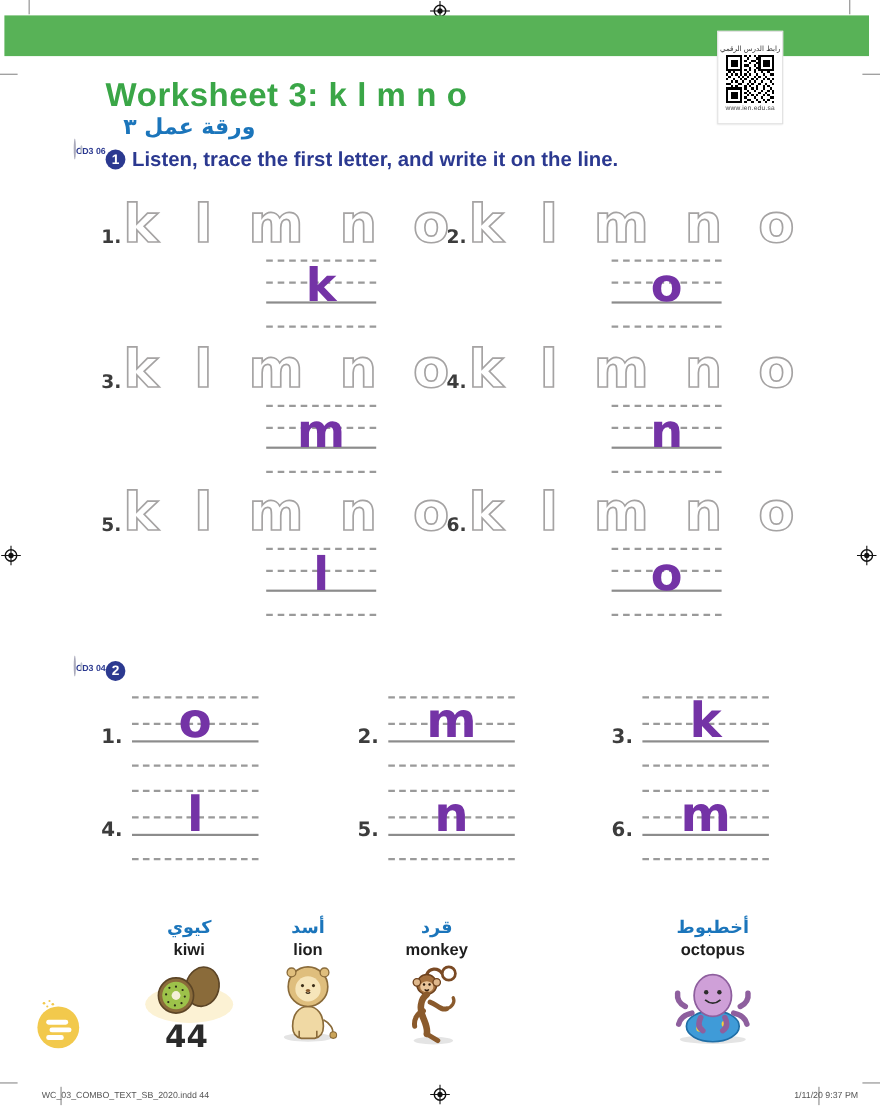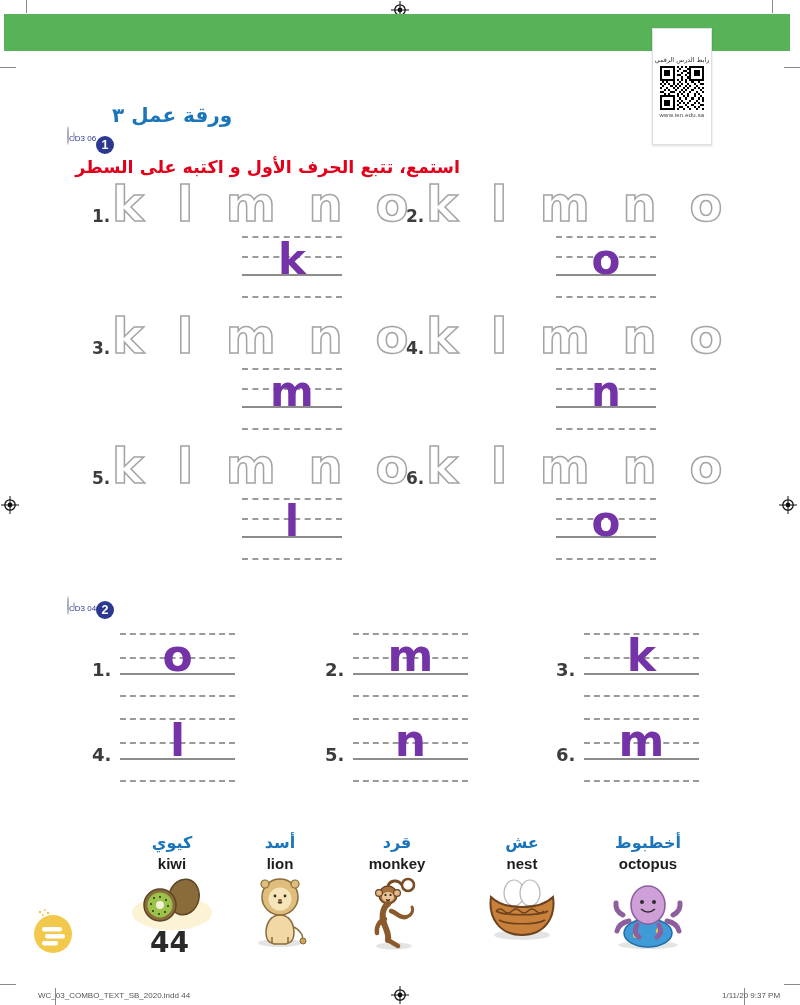--- a/index.html
+++ b/index.html
@@ -5,35 +5,35 @@
   * { margin:0; padding:0; box-sizing:border-box; }
   html,body { width:800px; height:1005px; background:#fff; font-family:"Liberation Sans",sans-serif; }
   .page { position:relative; width:800px; height:1005px; background:#ffffff; overflow:hidden; }
 
   
   .crosshair { position:absolute; width:18px; height:18px; }
   .tick { position:absolute; background:#8a8a8a; }
 
   
   .green-bar { position:absolute; left:4px; top:14px; width:786px; height:37px; background:#58b257; }
-  .qr-card { position:absolute; left:652px; top:28px; width:60px; height:117px; background:#fff;
+  .qr-card { position:absolute; left:652px; top:28px; width:60px; height:85px; background:#fff;
              border:1px solid #e0e0e0; box-shadow:0 1px 2px rgba(0,0,0,.15); z-index:5;
              display:flex; flex-direction:column; align-items:center; justify-content:center; gap:2px; }
   .qr-cap-top { font-family:"DejaVu Sans",sans-serif; font-size:6.5px; color:#333; direction:rtl; white-space:nowrap; }
   .qr-cap-bot { font-size:6px; color:#444; letter-spacing:.2px; }
   .page-title { position:absolute; left:96px; top:70px; font-size:30px; font-weight:bold; color:#3aa647; letter-spacing:.5px; }
   .page-title-ar { position:absolute; left:112px; top:103px; font-family:"DejaVu Sans",sans-serif;
                    font-size:20px; font-weight:bold; color:#1b75bb; direction:rtl; }
 
   
   .cd-group { position:absolute; width:40px; text-align:center; }
   .cd-disc { width:15px; height:15px; border-radius:50%; margin:0 auto 1px 14px; position:relative;
              background:radial-gradient(circle at 35% 35%, #f7f7f7, #c7ccd6 60%, #97a0ae); border:.5px solid #aab; }
   .cd-disc::after { content:""; position:absolute; inset:4.5px; border-radius:50%; background:#fff; border:1px solid #b9bfca; }
-  .cd-label { font-size:8px; font-weight:normal; color:#2b3990; white-space:nowrap; }
+  .cd-label { font-size:8px; font-weight:bold; color:#2b3990; white-space:nowrap; }
   .badge { position:absolute; width:18px; height:18px; border-radius:50%; background:#2b3990; color:#fff;
            font-size:12.5px; font-weight:bold; line-height:18px; text-align:center; }
   .instr-en { position:absolute; font-size:18.5px; font-weight:bold; color:#2b3990; white-space:nowrap; }
   .instr-ar { position:absolute; font-family:"DejaVu Sans",sans-serif; font-size:17.5px; font-weight:bold;
               color:#e2001a; direction:rtl; text-align:center; white-space:nowrap; }
 
   
   .s1-item { position:absolute; width:315px; height:122px; }
   .item-num { position:absolute; left:0; top:24px; font-family:"DejaVu Sans",sans-serif; font-size:17px; font-weight:bold; color:#3c3c3c; }
   .trace-letters { position:absolute; left:20px; top:-6px; font-family:"DejaVu Sans",sans-serif; font-weight:bold;
@@ -116,28 +116,29 @@
         <path fill="#fff" d="M15 1h5v5h-5z"></path>
         <path fill="#000" d="M16 2h3v3h-3z"></path>
       <path fill="#000" d="M0 14h7v7H0z"></path>
         <path fill="#fff" d="M1 15h5v5H1z"></path>
         <path fill="#000" d="M2 16h3v3H2z"></path>
       <path fill="#000" d="M8 0h1v1H8zM10 0h1v1h-1zM12 0h1v1h-1zM9 1h1v1H9zM13 1h1v1h-1zM8 2h1v1H8zM11 2h1v1h-1zM12 2h1v1h-1zM10 3h1v1h-1zM13 3h1v1h-1zM8 4h1v1H8zM9 4h1v1H9zM12 4h1v1h-1zM10 5h1v1h-1zM13 5h1v1h-1zM8 6h1v1H8zM10 6h1v1h-1zM12 6h1v1h-1zM1 7h1v1H1zM3 7h1v1H3zM6 7h1v1H6zM9 7h1v1H9zM12 7h1v1h-1zM15 7h1v1h-1zM18 7h1v1h-1zM0 8h1v1H0zM2 8h1v1H2zM4 8h1v1H4zM6 8h1v1H6zM8 8h1v1H8zM10 8h1v1h-1zM13 8h1v1h-1zM16 8h1v1h-1zM19 8h1v1h-1zM20 8h1v1h-1zM1 9h1v1H1zM5 9h1v1H5zM7 9h1v1H7zM9 9h1v1H9zM12 9h1v1h-1zM14 9h1v1h-1zM17 9h1v1h-1zM0 10h1v1H0zM3 10h1v1H3zM6 10h1v1H6zM8 10h1v1H8zM11 10h1v1h-1zM13 10h1v1h-1zM16 10h1v1h-1zM18 10h1v1h-1zM20 10h1v1h-1zM2 11h1v1H2zM4 11h1v1H4zM7 11h1v1H7zM10 11h1v1h-1zM12 11h1v1h-1zM15 11h1v1h-1zM19 11h1v1h-1zM0 12h1v1H0zM1 12h1v1H1zM5 12h1v1H5zM6 12h1v1H6zM9 12h1v1H9zM11 12h1v1h-1zM14 12h1v1h-1zM17 12h1v1h-1zM20 12h1v1h-1zM2 13h1v1H2zM4 13h1v1H4zM8 13h1v1H8zM10 13h1v1h-1zM13 13h1v1h-1zM16 13h1v1h-1zM18 13h1v1h-1zM8 14h1v1H8zM11 14h1v1h-1zM13 14h1v1h-1zM16 14h1v1h-1zM19 14h1v1h-1zM9 15h1v1H9zM12 15h1v1h-1zM15 15h1v1h-1zM18 15h1v1h-1zM20 15h1v1h-1zM8 16h1v1H8zM10 16h1v1h-1zM14 16h1v1h-1zM17 16h1v1h-1zM20 16h1v1h-1zM9 17h1v1H9zM11 17h1v1h-1zM13 17h1v1h-1zM16 17h1v1h-1zM18 17h1v1h-1zM8 18h1v1H8zM12 18h1v1h-1zM15 18h1v1h-1zM19 18h1v1h-1zM20 18h1v1h-1zM9 19h1v1H9zM10 19h1v1h-1zM13 19h1v1h-1zM16 19h1v1h-1zM18 19h1v1h-1zM8 20h1v1H8zM11 20h1v1h-1zM14 20h1v1h-1zM17 20h1v1h-1zM20 20h1v1h-1z"></path>
     </svg>
     <span class="qr-cap-bot">www.ien.edu.sa</span>
   </div>
 
+  <h1 class="page-title">Worksheet 3: k l m n o</h1>
   <div class="page-title-ar">ورقة عمل ٣</div>
 
   <div class="cd-group" style="left:53px;top:127px">
     <span class="cd-disc"></span>
     <span class="cd-label">CD3 06</span>
   </div>
   <span class="badge" style="left:96px;top:136px">1</span>
-  <span class="instr-ar" style="left:130px;top:157px;width:330px">استمع، تتبع الحرف الأول و اكتبه على السطر</span>
+  <span class="instr-en" style="left:120px;top:134px">Listen, trace the first letter, and write it on the line.</span>
 
   <div class="s1-item" style="left:92px;top:182px">
     <span class="item-num">1.</span>
     <span class="trace-letters">k l m n o</span>
     <div class="guide g1">
       <i class="gl d" style="top:0"></i>
         <i class="gl d" style="top:20px"></i>
         <i class="gl s" style="top:38px"></i>
         <i class="gl d" style="top:60px"></i>
       <span class="answer">k</span>
@@ -319,32 +320,20 @@
       <ellipse cx="24" cy="22" rx="6" ry="5" fill="#e8c49a"></ellipse>
       <circle cx="21.5" cy="20" r="1.1" fill="#2c1a0c"></circle>
         <circle cx="26.5" cy="20" r="1.1" fill="#2c1a0c"></circle>
       <path d="M22 24.5c1.3 1.2 2.7 1.2 4 0" fill="none" stroke="#2c1a0c" stroke-width="1.1"></path>
       <path d="M24 29c-6 4-7 14-3 22 2 5 4 9 3 14" fill="none" stroke="#8a5a2c" stroke-width="6" stroke-linecap="round"></path>
       <path d="M27 36c6 2 10 8 15 6M21 44c-6 2-9 8-8 14" fill="none" stroke="#8a5a2c" stroke-width="4.5" stroke-linecap="round"></path>
       <path d="M42 42c5-1 8-6 6-10" fill="none" stroke="#8a5a2c" stroke-width="3" stroke-linecap="round"></path>
       <path d="M24 65l10 6" stroke="#8a5a2c" stroke-width="4.5" stroke-linecap="round"></path>
     </svg>
   </div>
-  <div class="v-col" style="left:462px;top:831px">
-    <div class="v-ar">عش</div>
-    <div class="v-en">nest</div>
-    <svg class="v-img" width="78" height="68" viewBox="0 0 78 68">
-      <ellipse cx="39" cy="60" rx="28" ry="5" fill="#e4e4e4"></ellipse>
-      <ellipse cx="31" cy="18" rx="10" ry="13" fill="#fff" stroke="#b9b9b9" stroke-width="1.2"></ellipse>
-      <ellipse cx="47" cy="18" rx="10" ry="13" fill="#fff" stroke="#b9b9b9" stroke-width="1.2"></ellipse>
-      <path d="M8 22c-3 20 8 38 31 38s34-18 31-38c-8 8-22 10-31 10S16 30 8 22z" fill="#c9803a" stroke="#6d421e" stroke-width="2"></path>
-      <path d="M13 36c8 5 44 5 52 0M16 45c8 5 38 5 46 0" fill="none" stroke="#6d421e" stroke-width="1.6"></path>
-      <path d="M13 36q4-4 8 0t8 0 8 0 8 0 8 0 8 0" fill="none" stroke="#6d421e" stroke-width="1.3"></path>
-    </svg>
-  </div>
   <div class="v-col" style="left:588px;top:831px">
     <div class="v-ar">أخطبوط</div>
     <div class="v-en">octopus</div>
     <svg class="v-img" width="78" height="76" viewBox="0 0 78 76">
       <ellipse cx="39" cy="70" rx="30" ry="4" fill="#e4e4e4"></ellipse>
       <ellipse cx="39" cy="58" rx="24" ry="14" fill="#3f9bd8" stroke="#1f6ea6" stroke-width="1.5"></ellipse>
       <circle cx="27" cy="60" r="3" fill="#f4d03f"></circle>
         <circle cx="50" cy="56" r="3" fill="#f4d03f"></circle>
       <path d="M14 40q-8-4-7-12M64 40q8-4 7-12" fill="none" stroke="#8e5f9e" stroke-width="5" stroke-linecap="round"></path>
       <path d="M20 46q-10 2-12 10M58 46q10 2 12 10" fill="none" stroke="#8e5f9e" stroke-width="5" stroke-linecap="round"></path>

